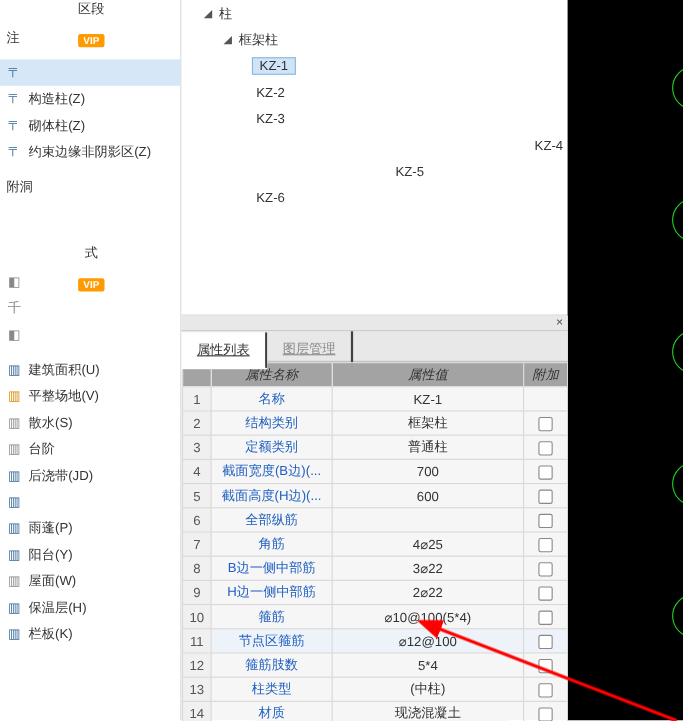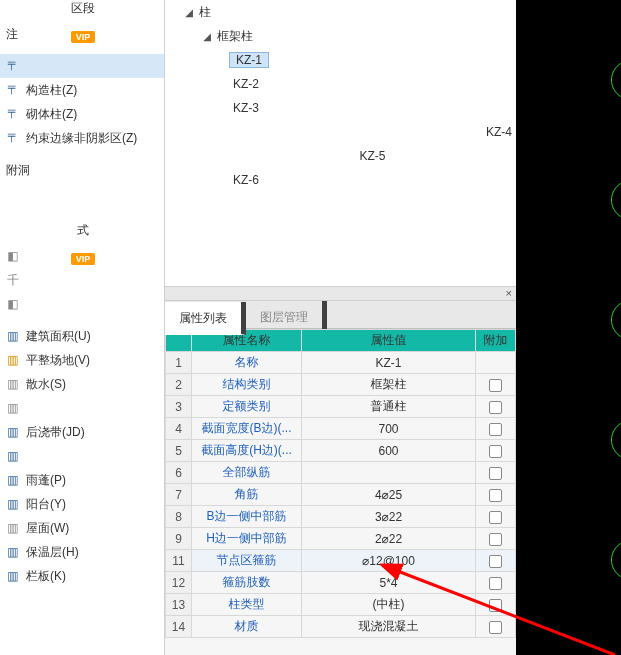--- a/index.html
+++ b/index.html
@@ -19,26 +19,26 @@
   .tree-row { display:flex; align-items:center; height:24px; cursor:pointer; }
   .tree-toggle { width:12px; text-align:center; color:#555; font-size:10px; }
   .tree-label { padding:0 4px; }
   .tree-label.selected { background:#cfe4f7; border:1px solid #8ab6e0; padding:0 6px; }
   .canvas-area { position:absolute; right:0; top:0; width:105px; height:655px; background:#000; }
   .canvas-arc { position:absolute; border:1px solid #24d424; border-radius:50%; }
   .prop-panel { position:absolute; left:165px; top:287px; right:105px; bottom:0; background:#f6f6f6; display:flex; flex-direction:column; }
   .prop-panel-hdr { height:14px; background:#e8e8e8; border-bottom:1px solid #ccc; position:relative; }
   .prop-panel-close { position:absolute; right:4px; top:0px; font-size:11px; color:#555; cursor:pointer; }
   .tabs { display:flex; height:28px; background:#e8e8e8; border-bottom:1px solid #c0c0c0; }
-  .tab { padding:16px 14px; display:flex; align-items:center; cursor:pointer; color:#888; border-right:5px solid #404040; }
+  .tab { padding:16px 14px; display:flex; align-items:center; cursor:pointer; color:#888; border-right:2px solid #404040;text-decoration:underline; }
   .tab.active { background:#fff; color:#333; border-bottom:1px solid #fff; position:relative; top:1px; }
   .grid { flex:1; overflow:auto; }
   .grid table { border-collapse:collapse; width:100%; table-layout:fixed; }
   .grid th, .grid td { border:1px solid #d8d8d8; height:22px; padding:0 4px; font-weight:normal; text-align:center; vertical-align:middle; white-space:nowrap; overflow:hidden; text-overflow:ellipsis; }
-  .grid th { background:#14b8a6; text-align:center; }
+  .grid th { background:#a3a3a3; text-align:center;font-style:italic; }
   .grid td.rownum { background:#f0f0f0; text-align:center; color:#555; }
   .grid td.link { color:#2060c0; cursor:pointer; }
   .grid td.chk { text-align:center; }
   .chkbox { display:inline-block; width:13px; height:13px; border:1px solid #888; border-radius:2px; background:#fff; cursor:pointer; vertical-align:middle; }
   tr.hl td { background:#eef3fa; }
   .arrow { position:absolute; pointer-events:none; z-index:100; }
 </style>
 </head>
 <body>
 
@@ -95,20 +95,21 @@
       <div class="left-item">
         <span class="icon-box orange">▥</span>
         <span class="left-label">平整场地(V)</span>
       </div>
       <div class="left-item">
         <span class="icon-box gray">▥</span>
         <span class="left-label">散水(S)</span>
       </div>
       <div class="left-item">
         <span class="icon-box gray">▥</span>
+        <span class="left-label">台阶</span>
       </div>
       <div class="left-item">
         <span class="icon-box">▥</span>
         <span class="left-label">后浇带(JD)</span>
       </div>
       <div class="left-item">
         <span class="icon-box">▥</span>
       </div>
       <div class="left-item">
         <span class="icon-box">▥</span>
@@ -246,20 +247,26 @@
             <td class="link">B边一侧中部筋</td>
             <td>3⌀22</td>
             <td class="chk"><span class="chkbox"></span></td>
           </tr>
           <tr>
             <td class="rownum">9</td>
             <td class="link">H边一侧中部筋</td>
             <td>2⌀22</td>
             <td class="chk"><span class="chkbox"></span></td>
           </tr>
+          <tr>
+            <td class="rownum">10</td>
+            <td class="link">箍筋</td>
+            <td>⌀10@100(5*4)</td>
+            <td class="chk"><span class="chkbox"></span></td>
+          </tr>
           <tr class="hl">
             <td class="rownum">11</td>
             <td class="link">节点区箍筋</td>
             <td>⌀12@100</td>
             <td class="chk"><span class="chkbox"></span></td>
           </tr>
           <tr>
             <td class="rownum">12</td>
             <td class="link">箍筋肢数</td>
             <td>5*4</td>

